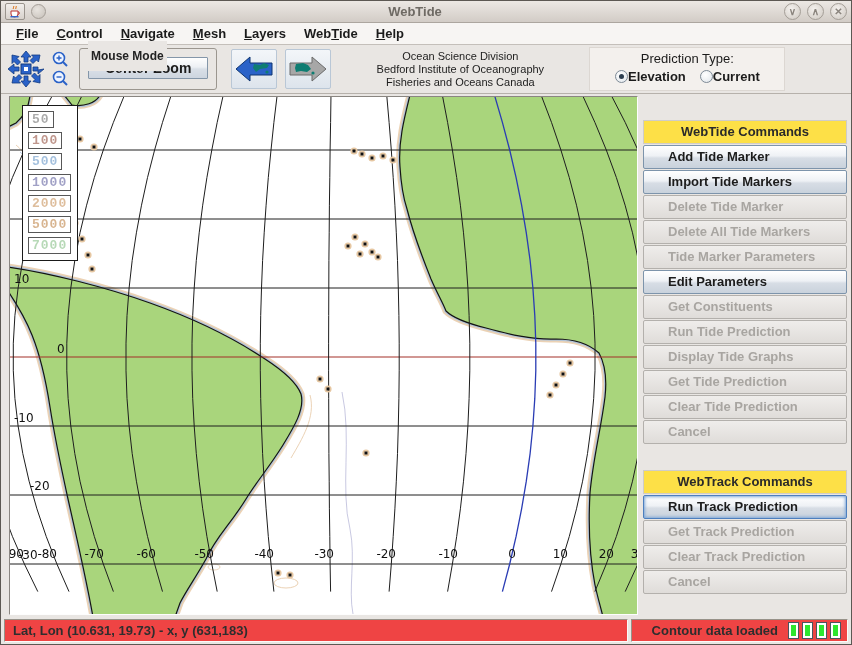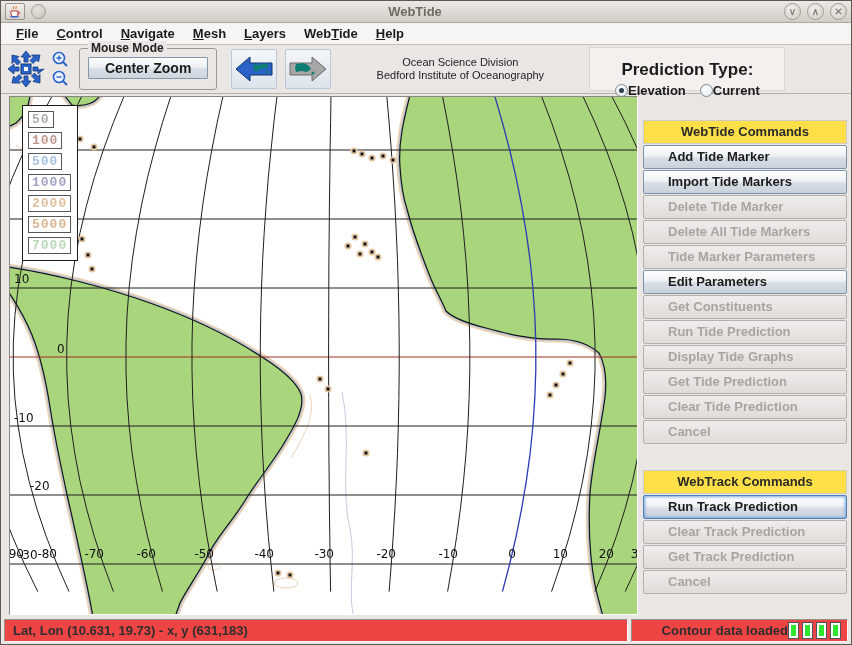--- a/index.html
+++ b/index.html
@@ -27,32 +27,32 @@
   .menu-item u { text-decoration:underline; }
 
   
   .toolbar { height:49px; background:#e9e6e3; border-bottom:1px solid #b6b1ab;
              display:flex; align-items:center; padding:0 4px; }
   .tool-icon { margin:0 2px; display:flex; align-items:center; justify-content:center; }
   .zoom-stack { display:flex; flex-direction:column; gap:1px; margin:0 4px; }
   .groupbox { border:1px solid #9b968f; border-radius:3px; position:relative;
               padding:8px 8px 5px 8px; margin:0 6px; height:42px; }
   .groupbox-label { position:absolute; top:-8px; left:8px; background:#e9e6e3;
-                    font-size:12px; font-weight:700; color:#222; padding:0 3px; }
+                    font-size:12px; font-weight:700; color:#222; padding:8px 3px; }
   .btn { background:linear-gradient(#fefefe,#edf0f4 45%,#d9dfe7 55%,#cdd5df);
          border:1px solid #8496a9; border-radius:1px; font-size:14px; font-weight:700;
          color:#1c1c1c; padding:2px 16px; cursor:pointer; }
   .navbtns { display:flex; gap:8px; margin:0 8px; }
   .navbtn { width:46px; height:40px; border:1px solid #b9c7d6; border-radius:2px;
             background:linear-gradient(#f3f6f9,#dde4ec); display:flex; align-items:center; justify-content:center; cursor:pointer; }
   .institute { flex:0 0 230px; text-align:center; font-size:11px; line-height:13px;
                color:#1d1d1d; font-weight:500; margin:0 6px; }
   .prediction { background:#f3f0ed; border:1px solid #dcd7d2; height:44px; padding:3px 14px;
                 margin-left:8px; text-align:center; min-width:196px; }
-  .prediction-label { font-size:17px; font-weight:700; color:#1b1b1b;margin-top:9px; }
+  .prediction-label { font-size:13px; font-weight:400; color:#1b1b1b; }
   .radio-row { display:flex; gap:14px; justify-content:center; margin-top:3px; }
   .radio { display:flex; align-items:center; gap:0; font-size:13px; font-weight:700; color:#1b1b1b; cursor:pointer; }
   .radio-dot { width:13px; height:13px; border-radius:50%; border:1px solid #7e8a96;
                background:radial-gradient(circle at 40% 35%, #ffffff, #dfe5ea); position:relative; }
   .radio-dot.sel::after { content:""; position:absolute; inset:3px; border-radius:50%; background:#2c3e50; }
 
   
   .main { position:relative; height:524px; display:flex; }
   .map-panel { position:relative; width:632px; height:519px; margin:2px 0 0 8px;
                border-top:1px solid #8a8681; border-left:1px solid #8a8681;
@@ -76,21 +76,21 @@
   .cmd-btn.disabled { background:linear-gradient(#efedeb,#dfdcd9); border:1px solid #b3b0ac; color:#a8a5a1; }
   .cmd-btn.focused { border:1px solid #4d7fbe; box-shadow:inset 0 0 3px 1px #7fa8d8; }
   .cmd-gap { height:25px; }
 
   
   .statusbar { position:absolute; left:0; right:0; bottom:0; height:28px; background:#e9e6e3;
                display:flex; align-items:center; padding:2px 3px; gap:3px; }
   .status-panel { height:23px; border:1px solid; border-color:#979289 #fbfaf8 #fbfaf8 #979289;
                   background:#ef4444; display:flex; align-items:center; }
   .status-left { width:624px; padding-left:8px; font-size:13px; font-weight:700; color:#2e2e2e; }
-  .status-right { flex:1; justify-content:flex-end; padding-right:6px; }
+  .status-right { flex:1; justify-content:flex-end; padding-right:6px; gap:10px; }
   .status-right .txt { font-size:13px; font-weight:700; color:#2e2e2e; }
   .leds { display:flex; gap:3px; }
   .led { width:11px; height:17px; background:#fff; border:1px solid #4a5560;
          display:flex; align-items:center; justify-content:center; }
   .led-bar { width:5px; height:11px; background:#2ee62e; }
 </style>
 </head>
 <body>
 
 <div class="window">
@@ -168,20 +168,21 @@
         <svg width="40" height="32" viewBox="0 0 40 32">
           <path d="M38,16 L24,4 V10 H2 V22 H24 V28 Z" fill="#a7a7a7" stroke="#6a6a6a" stroke-width="1"></path>
           <path d="M8,11 l7,-1 5,2 3,4 -4,3 -6,-1 -5,1 -1,-4 z" fill="#0e7d72"></path>
           <circle cx="25" cy="20" r="1.6" fill="#0e7d72"></circle>
         </svg>
       </div>
     </div>
     <div class="institute">
       <div>Ocean Science Division</div>
       <div>Bedford Institute of Oceanography</div>
+      <div>Fisheries and Oceans Canada</div>
     </div>
     <div class="prediction">
       <div class="prediction-label">Prediction Type:</div>
       <div class="radio-row">
           <div class="radio">
             <span class="radio-dot sel"></span>
             <span>Elevation</span>
           </div>
           <div class="radio">
             <span class="radio-dot"></span>
@@ -351,22 +352,22 @@
           <div class="cmd-btn disabled">Run Tide Prediction</div>
           <div class="cmd-btn disabled">Display Tide Graphs</div>
           <div class="cmd-btn disabled">Get Tide Prediction</div>
           <div class="cmd-btn disabled">Clear Tide Prediction</div>
           <div class="cmd-btn disabled">Cancel</div>
         </div>
       <div class="cmd-gap"></div>
       <div class="cmd-header">WebTrack Commands</div>
       <div id="webtrack-buttons">
           <div class="cmd-btn enabled focused">Run Track Prediction</div>
+          <div class="cmd-btn disabled">Get Track Prediction</div>
           <div class="cmd-btn disabled">Clear Track Prediction</div>
-          <div class="cmd-btn disabled">Get Track Prediction</div>
           <div class="cmd-btn disabled">Cancel</div>
         </div>
     </div>
   </div>
 
   <div class="statusbar">
     <div class="status-panel status-left">Lat, Lon (10.631, 19.73) - x, y (631,183)</div>
     <div class="status-panel status-right">
       <span class="txt">Contour data loaded</span>
       <span class="leds">

